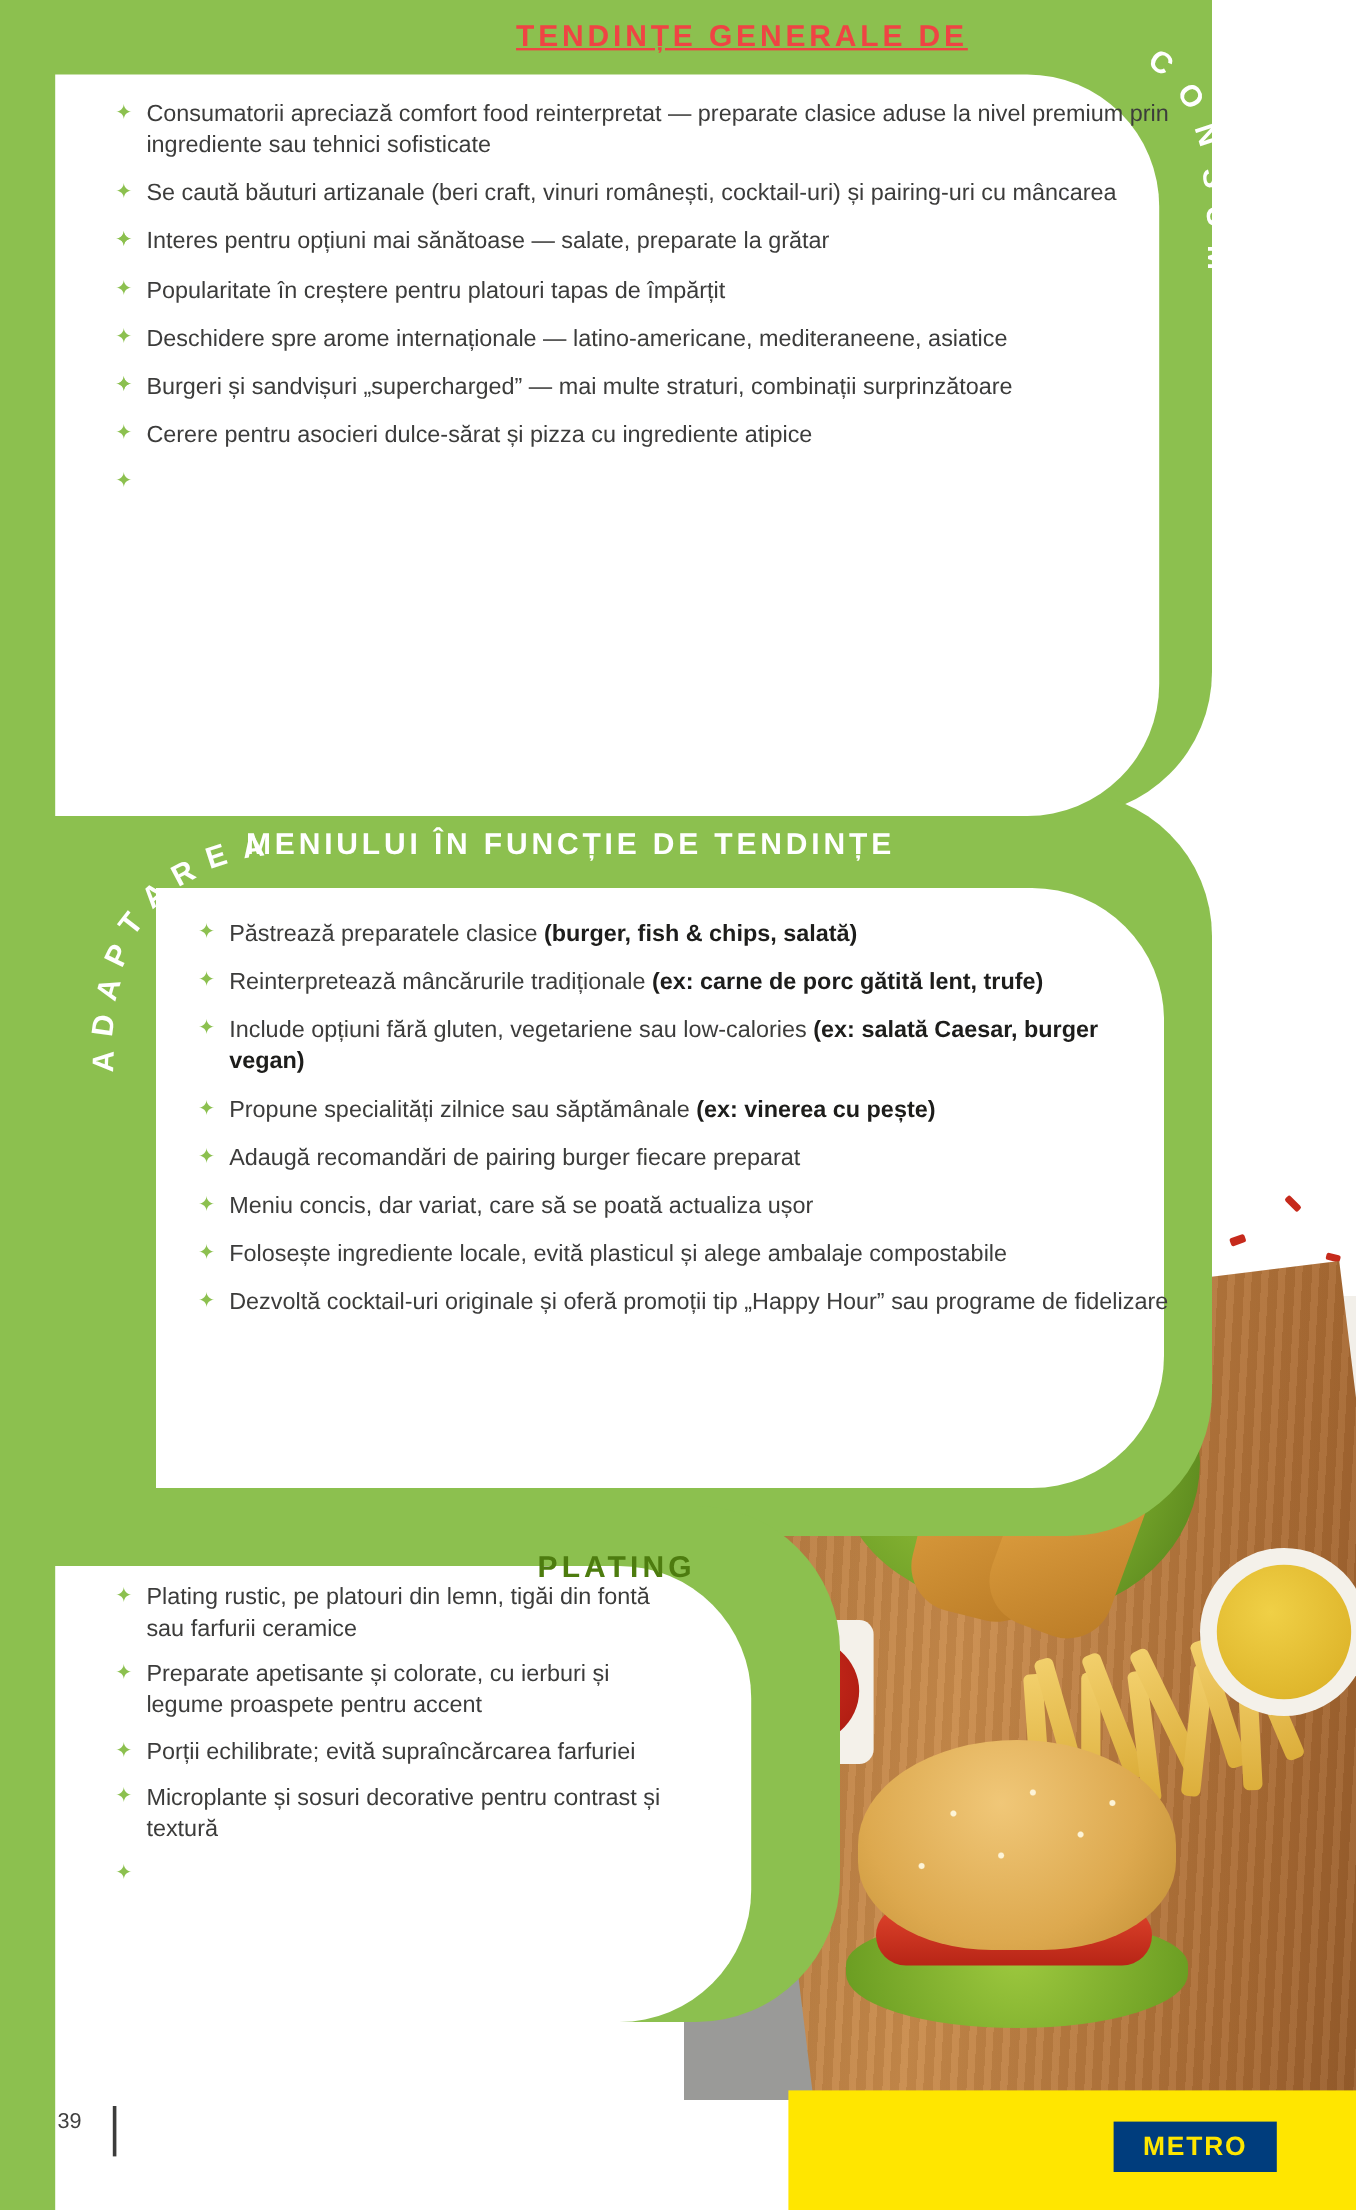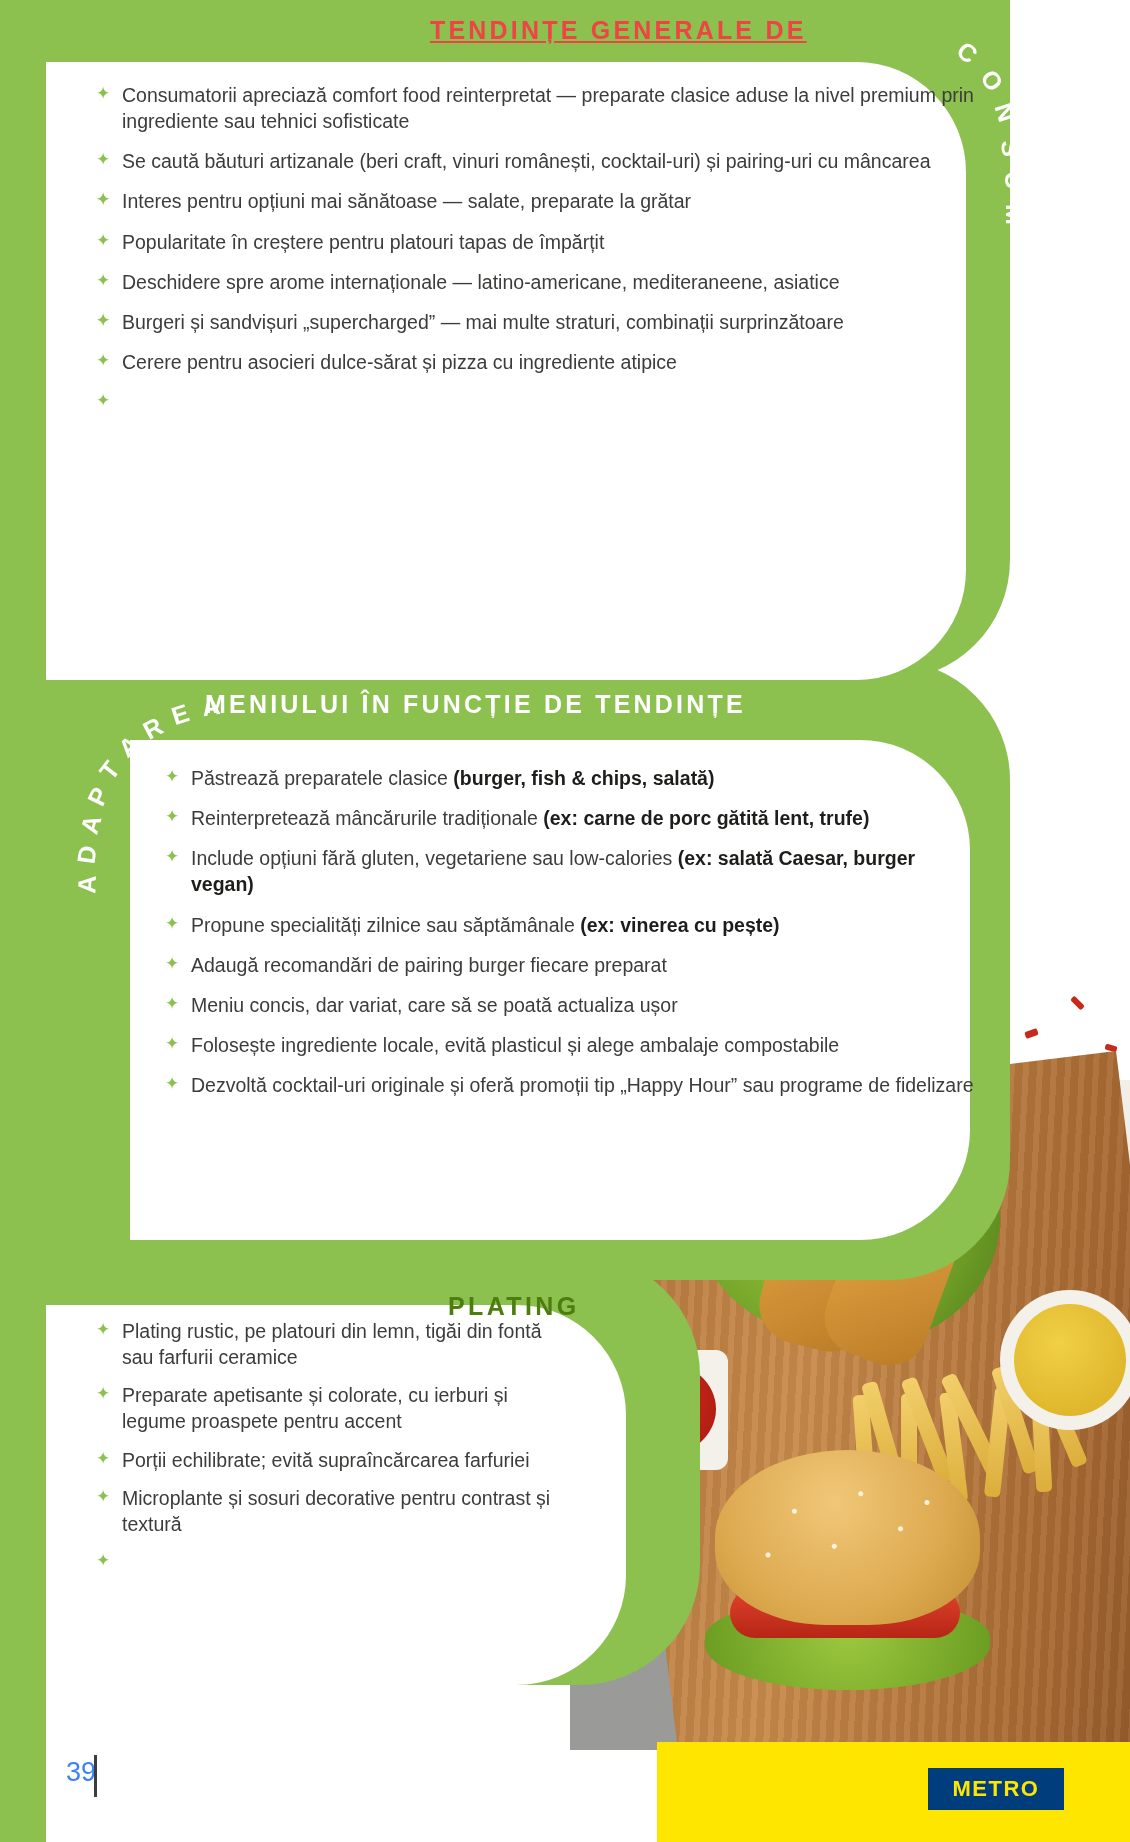--- a/index.html
+++ b/index.html
@@ -391,24 +391,23 @@
     top: 1755px;
     width: 3px;
     height: 42px;
     background: #3c3c3b;
     z-index: 8;
   }
   .page-num {
     position: absolute;
     left: 48px;
     top: 1757px;
-    font-size: 27px;
-    color: #3b82f6;
+    font-size: 18px;
+    color: #404040;
     z-index: 8;
-    margin-left: 18px;
   }
   .footer-yellow {
     position: absolute;
     left: 657px;
     top: 1742px;
     width: 473px;
     height: 100px;
     background: #ffe600;
     z-index: 7;
   }

